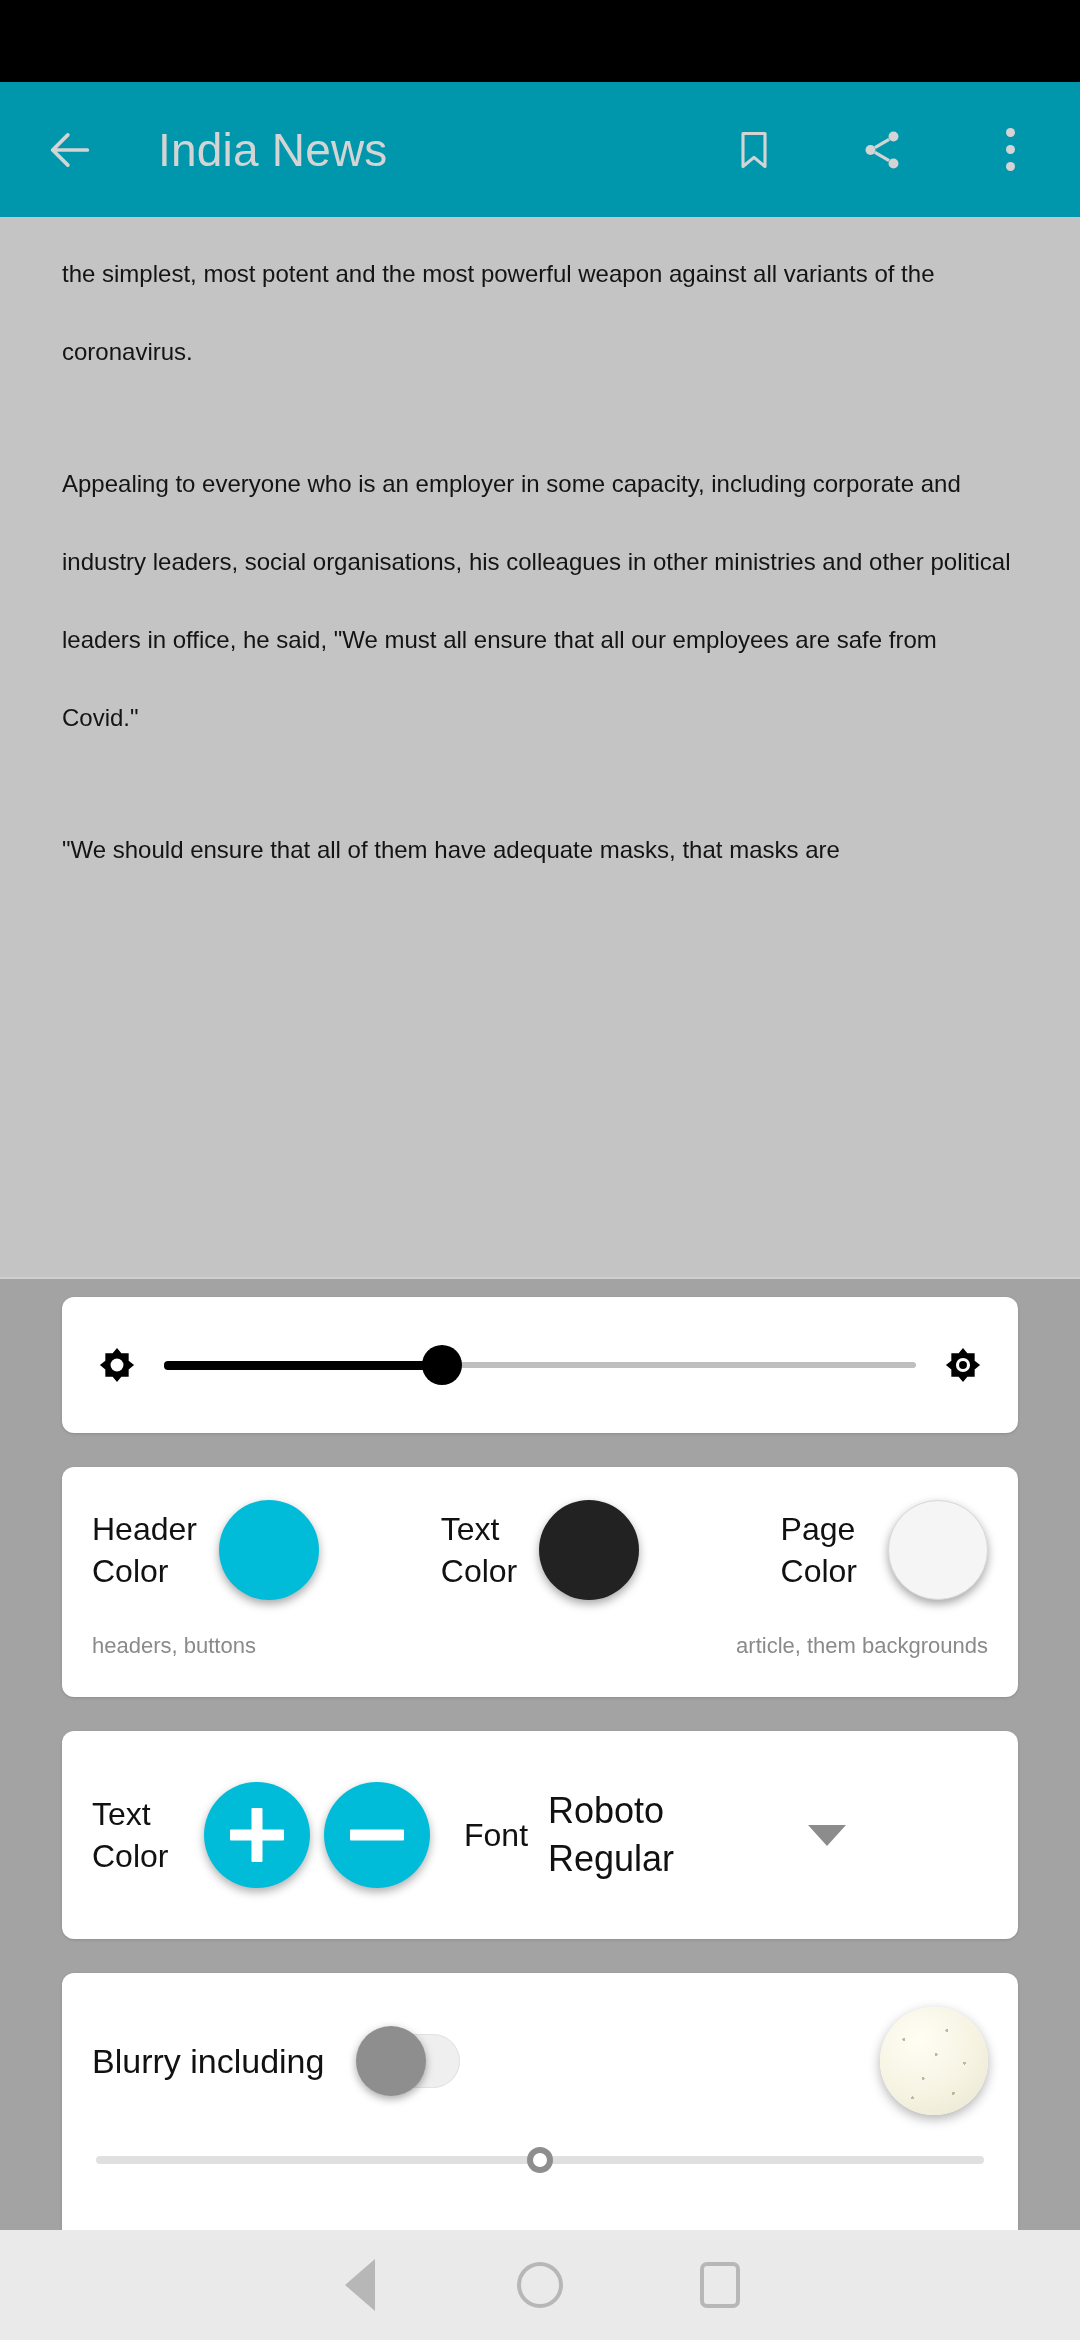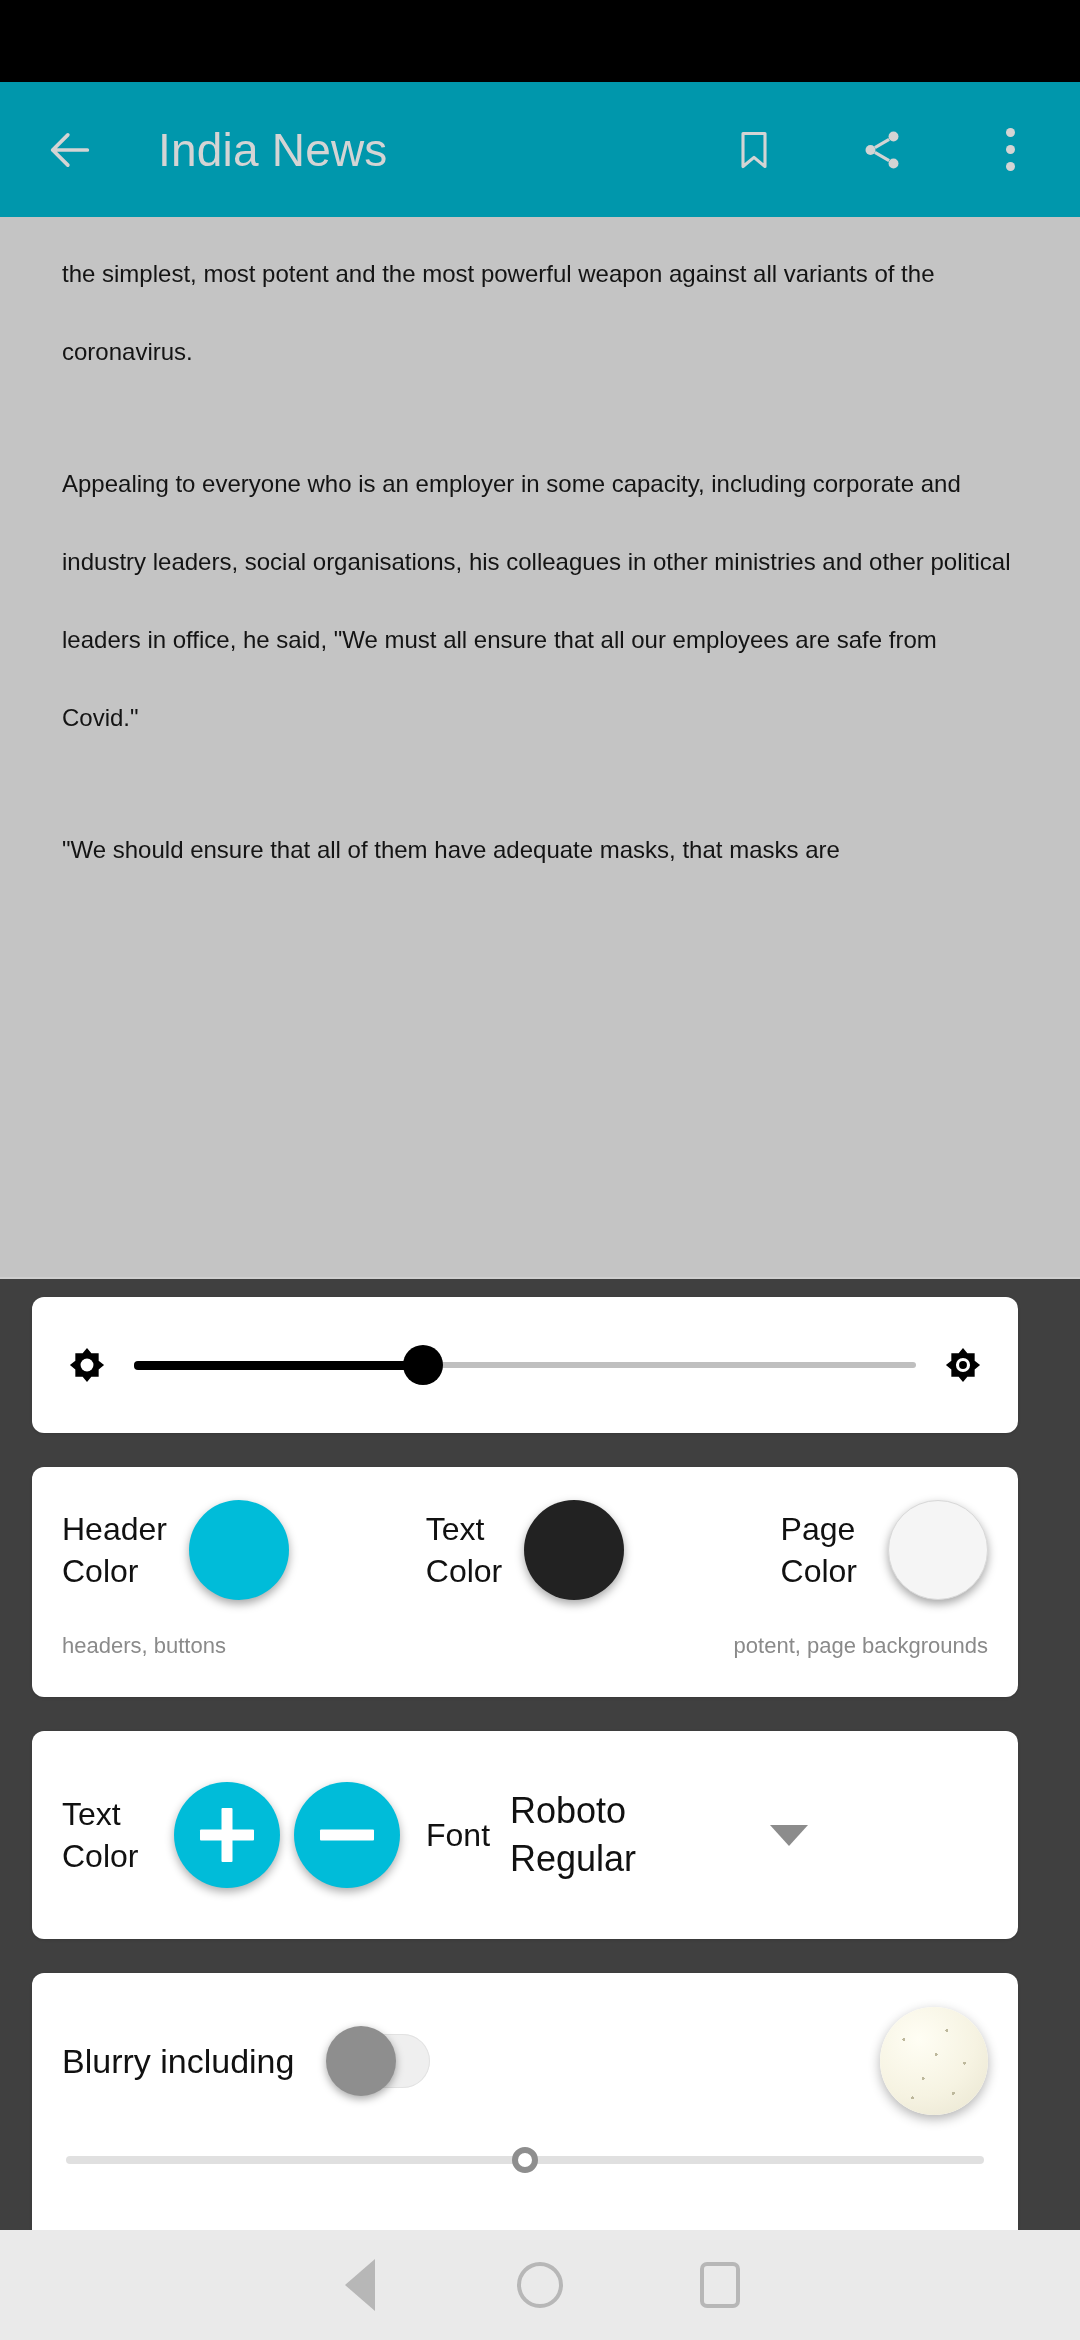--- a/index.html
+++ b/index.html
@@ -36,22 +36,22 @@
     background:#c4c4c4; padding:18px 62px 0 62px; overflow:hidden;
   }
   .article p {
     color:#141414; font-size:24px; line-height:78px; font-weight:400;
     margin-bottom:54px;
   }
 
   
   .sheet {
     position:absolute; left:0; bottom:110px; width:1080px; height:953px;
-    background:#404040; border-top:2px solid #cfcfcf; overflow:hidden;
-    padding:18px 62px 0 32px;
+    background:#a3a3a3; border-top:2px solid #cfcfcf; overflow:hidden;
+    padding:18px 62px 0 62px;
   }
   .card {
     background:#fff; border-radius:12px; margin-bottom:34px;
     box-shadow:0 1px 3px rgba(0,0,0,.14);
   }
 
   
   .card-brightness { height:136px; display:flex; align-items:center; padding:0 30px; }
   .slider-track { flex:1 1 auto; position:relative; height:30px; margin:0 22px; display:flex; align-items:center; }
   .slider-bg { position:absolute; left:0; right:0; height:6px; background:#bfbfbf; border-radius:3px; }
@@ -73,21 +73,21 @@
   .card-text { height:208px; display:flex; align-items:center; padding:0 30px; }
   .label-stack { font-size:32px; color:#111; line-height:42px; width:98px; }
   .round-btn {
     width:106px; height:106px; border-radius:50%; background:#00bcd9;
     display:flex; align-items:center; justify-content:center; margin-left:14px;
     box-shadow:0 4px 10px rgba(0,0,0,.32); flex:0 0 auto;
   }
   .round-btn .glyph { position:relative; width:54px; height:54px; }
   .round-btn .glyph .h { position:absolute; top:50%; left:0; width:54px; height:11px; background:#fff; transform:translateY(-50%); border-radius:1px; }
   .round-btn .glyph .v { position:absolute; left:50%; top:0; width:11px; height:54px; background:#fff; transform:translateX(-50%); border-radius:1px; }
-  .font-label { font-size:32px; color:#111; margin-left:26px; flex:0 0 auto; }
+  .font-label { font-size:32px; color:#111; margin-left:34px; flex:0 0 auto; }
   .font-value { font-size:36px; color:#111; line-height:48px; margin-left:20px; flex:1 1 auto; max-width:250px; }
   .caret { width:0; height:0; border-left:19px solid transparent; border-right:19px solid transparent; border-top:21px solid #8c8c8c; margin-left:10px; flex:0 0 auto; }
 
   
   .card-wall { height:280px; padding:0 30px; position:relative; }
   .wall-row { display:flex; align-items:center; height:176px; }
   .wall-label { font-size:34px; color:#111; }
   .toggle { width:102px; height:54px; border-radius:27px; background:#efefef; margin-left:34px; position:relative; flex:0 0 auto; box-shadow:inset 0 0 0 1px #e2e2e2; }
   .toggle .knob { position:absolute; left:-2px; top:-8px; width:70px; height:70px; border-radius:50%; background:#8e8e8e; box-shadow:0 3px 8px rgba(0,0,0,.35); }
   .wall-preview {
@@ -203,21 +203,21 @@
         <div class="color-item right">
           <div class="color-label">
             <div>Page</div>
             <div>Color</div>
           </div>
           <div class="swatch page" style="background:#f5f5f5"></div>
         </div>
       </div>
       <div class="hints">
         <span>headers, buttons</span>
-        <span>potent, page backgrounds</span>
+        <span>article, them backgrounds</span>
       </div>
     </div>
 
     <div class="card card-text">
       <div class="label-stack">
         <div>Text</div>
         <div>Color</div>
       </div>
       <div class="round-btn">
         <span class="glyph">

